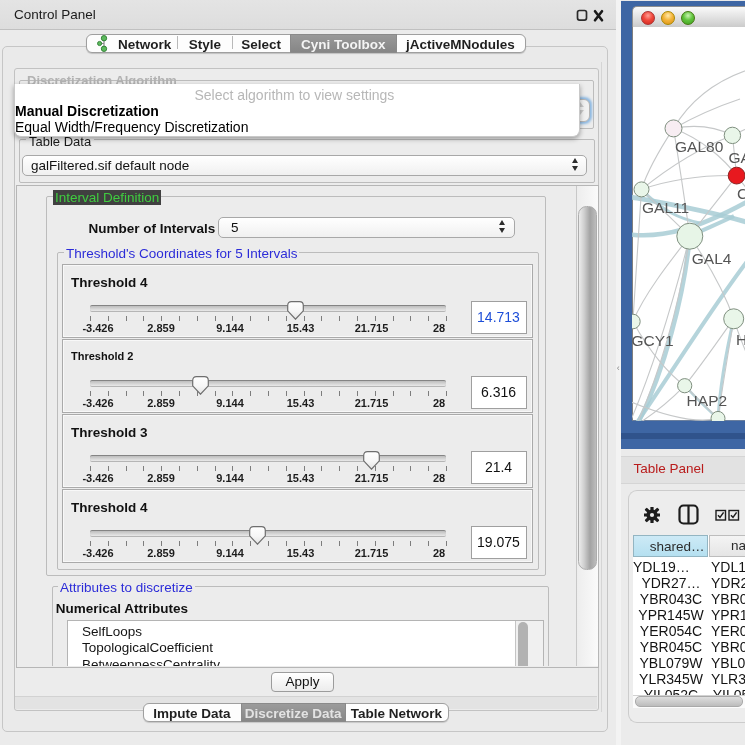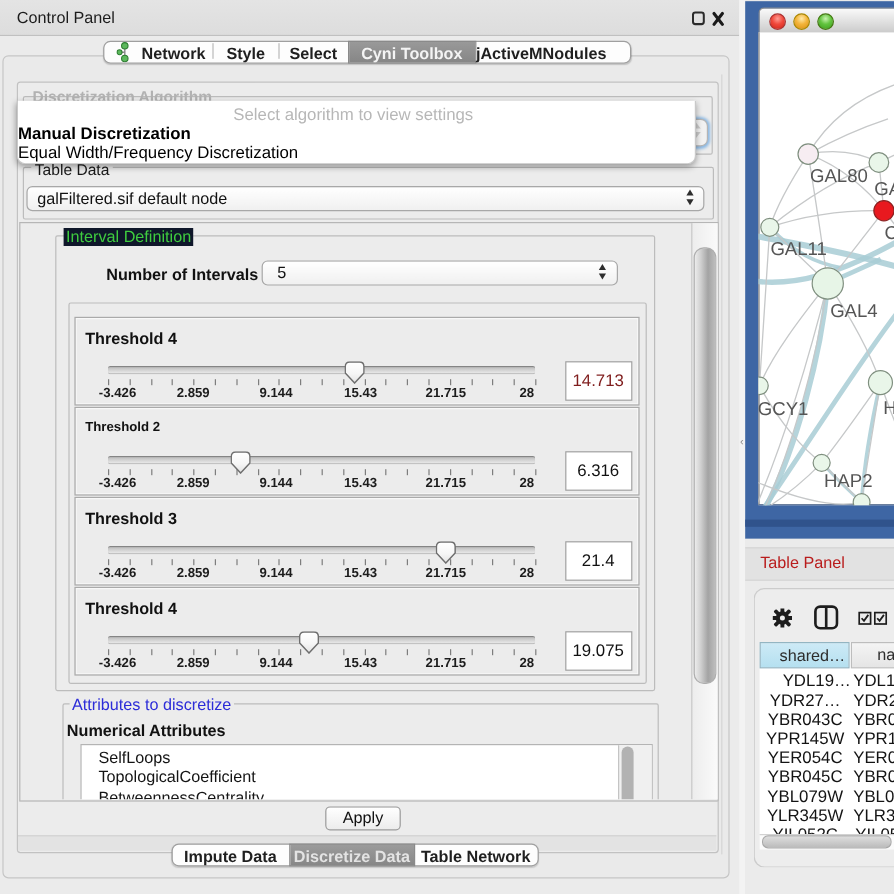--- a/index.html
+++ b/index.html
@@ -32,21 +32,21 @@
     <path d="M7 4 L7 15 M2.5 9.5 L7 9.5" stroke="#8a8a8a" stroke-width="1.2" fill="none"></path>
     <circle cx="7" cy="4.2" r="2.7" fill="#5cb85c" stroke="#2e7d32" stroke-width="0.9"></circle>
     <circle cx="2.6" cy="9.5" r="2.1" fill="#5cb85c" stroke="#2e7d32" stroke-width="0.9"></circle>
     <circle cx="7" cy="14.8" r="2.7" fill="#5cb85c" stroke="#2e7d32" stroke-width="0.9"></circle>
   </svg>
 <div style="position:absolute;left:112px;top:36.8px;width:65.30000000000001px;text-align:center;font-size:13.5px;font-weight:bold;color:#1f1f1f">Network</div>
 <div style="position:absolute;left:177.3px;top:36.8px;width:55.0px;text-align:center;font-size:13.5px;font-weight:bold;color:#1f1f1f">Style</div>
 <div style="position:absolute;left:232.3px;top:36.8px;width:57.5px;text-align:center;font-size:13.5px;font-weight:bold;color:#1f1f1f">Select</div>
 <div style="position:absolute;left:289.8px;top:34px;width:106.80000000000001px;height:18.5px;background:linear-gradient(#999999,#868686);border:1px solid #8a8a8a;box-sizing:border-box"></div>
 <div style="position:absolute;left:289.8px;top:36.8px;width:106.80000000000001px;text-align:center;font-size:13.5px;font-weight:bold;color:#f4f4f4">Cyni Toolbox</div>
-<div style="position:absolute;left:396.6px;top:36.8px;width:127.69999999999993px;text-align:left;font-size:13.5px;font-weight:bold;color:#1f1f1f">jActiveMNodules</div>
+<div style="position:absolute;left:396.6px;top:36.8px;width:127.69999999999993px;text-align:center;font-size:13.5px;font-weight:bold;color:#1f1f1f">jActiveMNodules</div>
 <div style="position:absolute;left:177.3px;top:36px;width:1px;height:13px;background:#b9b9b9"></div>
 <div style="position:absolute;left:232.3px;top:36px;width:1px;height:13px;background:#b9b9b9"></div>
 
 <div class="abs" style="left:19px;top:80px;width:573px;height:47px;border:1px solid #bcbcbc;border-radius:2px"></div>
 <div class="abs" style="left:27px;top:73px;font-size:13px;font-weight:bold;color:#b2b2b2">Discretization Algorithm</div>
 
 <div class="abs" style="left:540px;top:98.5px;width:48px;height:21px;background:#f1f1f1;border:1px solid #b5b5b5;border-radius:6px;box-shadow:0 0 2.5px 1.5px #8cb8e2"></div>
 <div class="abs" style="left:576px;top:102px;width:0;height:0;border-left:4px solid transparent;border-right:4px solid transparent;border-bottom:5px solid #c9c9c9"></div>
 <div class="abs" style="left:576px;top:110px;width:0;height:0;border-left:4px solid transparent;border-right:4px solid transparent;border-top:5px solid #c9c9c9"></div>
 
@@ -63,28 +63,29 @@
 <div class="abs" style="left:572px;top:165.5px;width:0;height:0;border-left:3.6px solid transparent;border-right:3.6px solid transparent;border-top:5px solid #2d2d2d"></div>
 
 <div class="abs" style="left:16px;top:185px;width:581px;height:481.4px;border:1px solid #b6b6b6;background:#ececec"></div>
 
 <div class="abs" style="left:576px;top:186px;width:20.5px;height:479.5px;background:linear-gradient(to right,#ededed,#fafafa);border-left:1px solid #c8c8c8"></div>
 <div class="abs" style="left:577.8px;top:206px;width:17px;height:362px;border-radius:8.5px;background:linear-gradient(to right,#ececec,#cfcfcf 30%,#a3a3a3 65%,#bdbdbd);border:0.5px solid #adadad"></div>
 
 <div class="abs" style="left:0;top:0;width:745px;height:666.3px;overflow:hidden;pointer-events:none">
 
 <div class="abs" style="left:46px;top:196px;width:497.5px;height:377.5px;border:1px solid #bcbcbc;border-radius:2px"></div>
-<div class="abs" style="left:53px;top:189.5px;font-size:13.5px;color:#3fcc3f;background:#0f172a;padding:0 2px">Interval Definition</div>
+<div class="abs" style="left:53px;top:189.5px;font-size:13.5px;color:#3fcc3f;background:#404040;padding:0 2px">Interval Definition</div>
 <div class="abs" style="left:88.5px;top:221px;font-size:13.5px;font-weight:bold;color:#111">Number of Intervals</div>
 <div class="abs" style="left:217.5px;top:216.5px;width:295.5px;height:19.3px;background:linear-gradient(#ffffff,#f0f0f0);border:1px solid #a8a8a8;border-radius:5px"></div>
 <div class="abs" style="left:231px;top:219.5px;font-size:13.5px;color:#111">5</div>
 <div class="abs" style="left:499px;top:220px;width:0;height:0;border-left:3.6px solid transparent;border-right:3.6px solid transparent;border-bottom:5px solid #2d2d2d"></div>
 <div class="abs" style="left:499px;top:227.5px;width:0;height:0;border-left:3.6px solid transparent;border-right:3.6px solid transparent;border-top:5px solid #2d2d2d"></div>
 
 <div class="abs" style="left:57px;top:252px;width:480px;height:316px;border:1px solid #bcbcbc;border-radius:2px"></div>
+<div class="abs" style="left:64px;top:245.5px;font-size:13.5px;color:#2c2cd8;background:#ececec;padding:0 2px">Threshold's Coordinates for 5 Intervals</div>
 
 <div style="position:absolute;left:62px;top:263.5px;width:469px;height:72.5px;border:1px solid #aaaaaa;box-shadow:inset 0 0 0 1px #f8f8f8"></div>
 <div style="position:absolute;left:71px;top:274.5px;font-size:13.5px;font-weight:bold;color:#111">Threshold 4</div>
 <div style="position:absolute;left:90px;top:305.0px;width:356px;height:5px;border-top:1px solid #848484;border-bottom:1px solid #b5b5b5;background:linear-gradient(#bdbdbd,#e9e9e9);border-radius:2px"></div>
 <div style="position:absolute;left:90.0px;top:315.5px;width:1px;height:5px;background:#7d7d7d"></div>
     <div style="position:absolute;left:107.8px;top:315.5px;width:1px;height:5px;background:#7d7d7d"></div>
     <div style="position:absolute;left:125.6px;top:315.5px;width:1px;height:5px;background:#7d7d7d"></div>
     <div style="position:absolute;left:143.4px;top:315.5px;width:1px;height:5px;background:#7d7d7d"></div>
     <div style="position:absolute;left:161.2px;top:315.5px;width:1px;height:5px;background:#7d7d7d"></div>
     <div style="position:absolute;left:179.0px;top:315.5px;width:1px;height:5px;background:#7d7d7d"></div>
@@ -114,21 +115,21 @@
 <defs>
           <linearGradient id="tg" x1="0" y1="0" x2="0" y2="1">
 <stop offset="0" stop-color="#ffffff"></stop>
             <stop offset="0.55" stop-color="#f6f6f6"></stop>
             <stop offset="1" stop-color="#e3e3e3"></stop>
           </linearGradient>
         </defs>
 <path d="M4.5 0.7 H12.5 Q16.3 0.7 16.3 4.5 V9.8 L8.5 18.2 L0.7 9.8 V4.5 Q0.7 0.7 4.5 0.7 Z" fill="url(#tg)" stroke="#6e6e6e" stroke-width="1.2"></path>
 </svg>
     </div>
-<div style="position:absolute;left:470.5px;top:300.5px;width:54px;height:31px;background:#fff;border:1px solid #9f9f9f;font-size:14px;color:#7f1d1d;text-align:center;line-height:31px">14.713</div>
+<div style="position:absolute;left:470.5px;top:300.5px;width:54px;height:31px;background:#fff;border:1px solid #9f9f9f;font-size:14px;color:#1d4ed8;text-align:center;line-height:31px">14.713</div>
 <div style="position:absolute;left:62px;top:338.5px;width:469px;height:72.5px;border:1px solid #aaaaaa;box-shadow:inset 0 0 0 1px #f8f8f8"></div>
 <div style="position:absolute;left:71px;top:349.5px;font-size:11px;font-weight:bold;color:#111">Threshold 2</div>
 <div style="position:absolute;left:90px;top:380.0px;width:356px;height:5px;border-top:1px solid #848484;border-bottom:1px solid #b5b5b5;background:linear-gradient(#bdbdbd,#e9e9e9);border-radius:2px"></div>
 <div style="position:absolute;left:90.0px;top:390.5px;width:1px;height:5px;background:#7d7d7d"></div>
     <div style="position:absolute;left:107.8px;top:390.5px;width:1px;height:5px;background:#7d7d7d"></div>
     <div style="position:absolute;left:125.6px;top:390.5px;width:1px;height:5px;background:#7d7d7d"></div>
     <div style="position:absolute;left:143.4px;top:390.5px;width:1px;height:5px;background:#7d7d7d"></div>
     <div style="position:absolute;left:161.2px;top:390.5px;width:1px;height:5px;background:#7d7d7d"></div>
     <div style="position:absolute;left:179.0px;top:390.5px;width:1px;height:5px;background:#7d7d7d"></div>
     <div style="position:absolute;left:196.8px;top:390.5px;width:1px;height:5px;background:#7d7d7d"></div>
@@ -361,21 +362,21 @@
   </svg>
 <svg style="position:absolute;left:727.5px;top:509px" width="12" height="12" viewBox="0 0 12 12">
 <rect x="1" y="1.5" width="9.5" height="9.5" fill="none" stroke="#1d1d1d" stroke-width="1.4"></rect>
 <path d="M3 6.2 L5 8.4 L8.6 3.4" fill="none" stroke="#1d1d1d" stroke-width="1.5"></path>
   </svg>
 
 <div class="abs" style="left:633.3px;top:535px;width:111.7px;height:159.5px;background:#ffffff"></div>
 <div class="abs" style="left:633.3px;top:535px;width:74.5px;height:22.3px;background:linear-gradient(#cdeaf6,#b5e0f0);border:1px solid #93b5c2;box-sizing:border-box;text-align:center;font-size:13.5px;color:#2c2c2c;line-height:21px;padding-left:13px">shared…</div>
 <div class="abs" style="left:708.8px;top:535px;width:40px;height:22.3px;background:linear-gradient(#f4f4f4,#e5e5e5);border:1px solid #bdbdbd;box-sizing:border-box"></div>
 <div class="abs" style="left:709px;top:538px;width:78px;text-align:center;font-size:13.5px;color:#2c2c2c">name</div>
-<div style="position:absolute;left:633px;top:558.5px;width:76px;text-align:right;font-size:14px;color:#141414;white-space:nowrap">YDL19…</div>
+<div style="position:absolute;left:633px;top:558.5px;width:76px;text-align:left;font-size:14px;color:#141414;white-space:nowrap">YDL19…</div>
 <div style="position:absolute;left:711px;top:558.5px;width:58px;text-align:center;font-size:14px;color:#141414;white-space:nowrap">YDL194W</div>
 <div style="position:absolute;left:633px;top:574.6px;width:76px;text-align:center;font-size:14px;color:#141414;white-space:nowrap">YDR27…</div>
 <div style="position:absolute;left:711px;top:574.6px;width:58px;text-align:center;font-size:14px;color:#141414;white-space:nowrap">YDR277C</div>
 <div style="position:absolute;left:633px;top:590.7px;width:76px;text-align:center;font-size:14px;color:#141414;white-space:nowrap">YBR043C</div>
 <div style="position:absolute;left:711px;top:590.7px;width:58px;text-align:center;font-size:14px;color:#141414;white-space:nowrap">YBR043C</div>
 <div style="position:absolute;left:633px;top:606.8px;width:76px;text-align:center;font-size:14px;color:#141414;white-space:nowrap">YPR145W</div>
 <div style="position:absolute;left:711px;top:606.8px;width:58px;text-align:center;font-size:14px;color:#141414;white-space:nowrap">YPR145W</div>
 <div style="position:absolute;left:633px;top:622.9px;width:76px;text-align:center;font-size:14px;color:#141414;white-space:nowrap">YER054C</div>
 <div style="position:absolute;left:711px;top:622.9px;width:58px;text-align:center;font-size:14px;color:#141414;white-space:nowrap">YER054C</div>
 <div style="position:absolute;left:633px;top:639.0px;width:76px;text-align:center;font-size:14px;color:#141414;white-space:nowrap">YBR045C</div>

